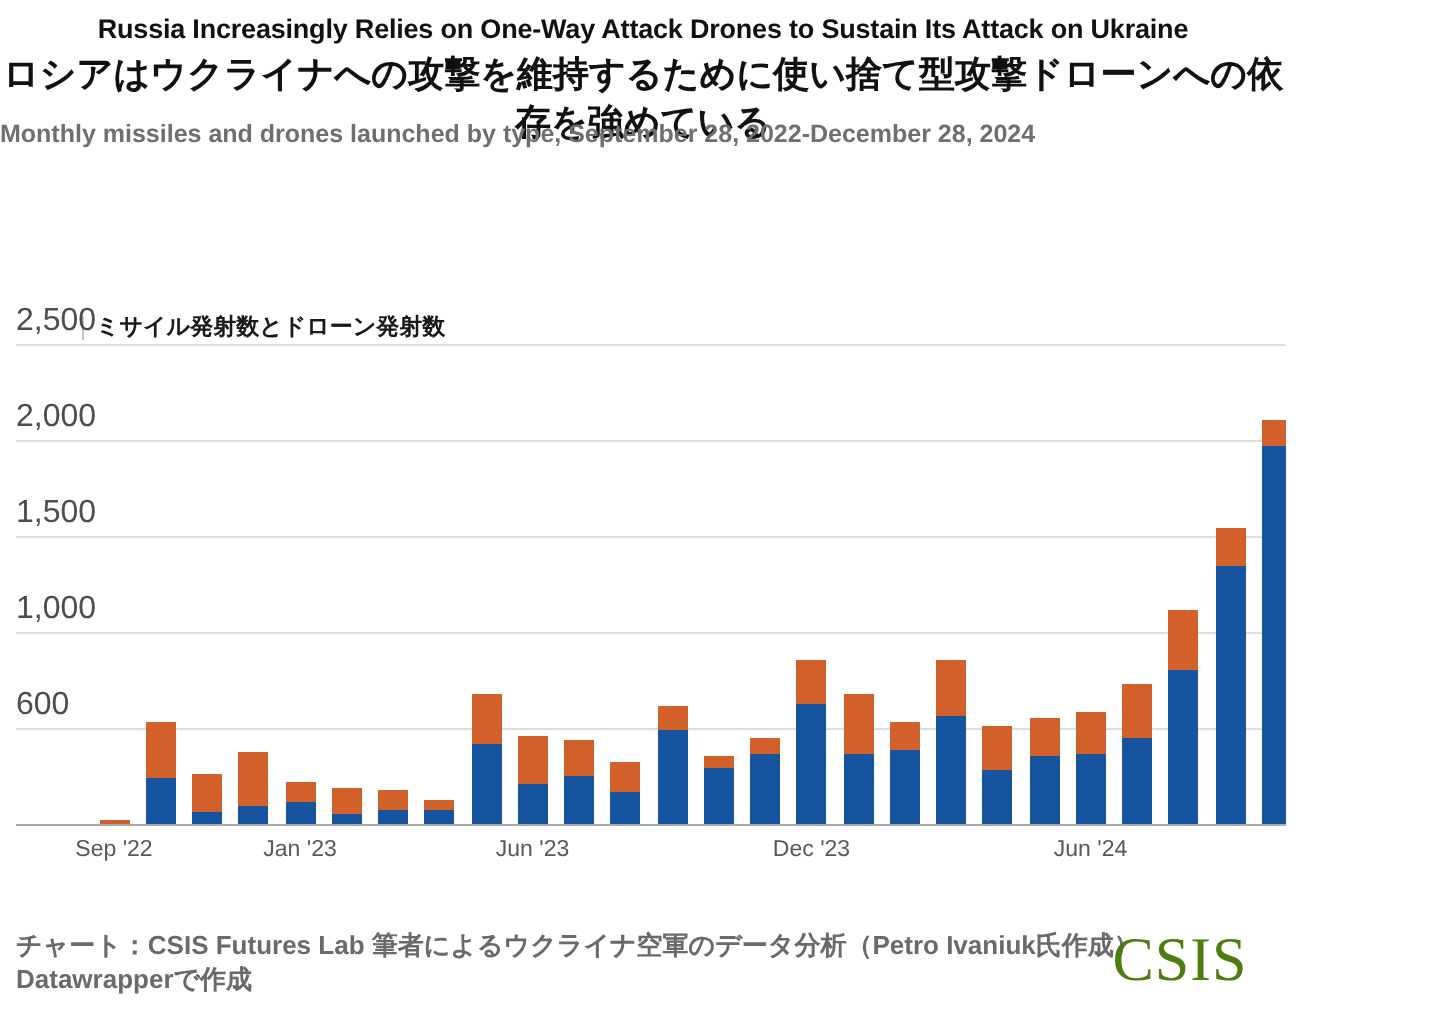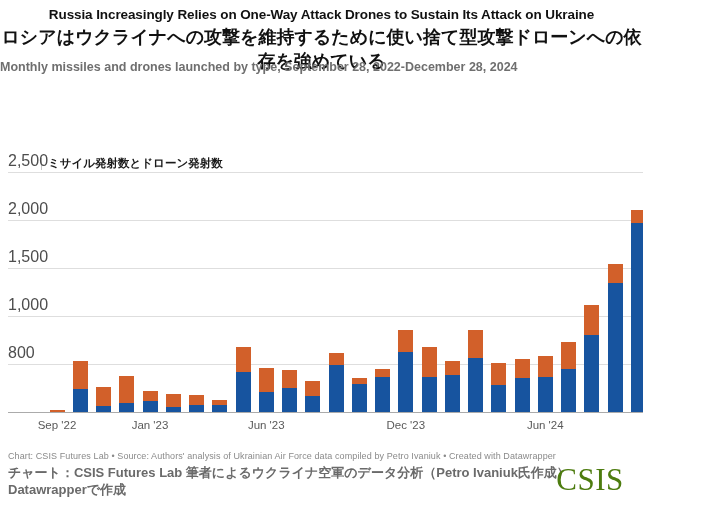--- a/index.html
+++ b/index.html
@@ -58,21 +58,21 @@
 
 
   <div class="plot">
     <div class="axis-title">
       <span class="axis-title-divider"></span>
       <span class="axis-title-text">ミサイル発射数とドローン発射数</span>
     </div>
 
   <div class="gridline baseline" style="bottom: 0px;"></div>
       <div class="gridline" style="bottom: 48px;"></div>
-      <div class="ytick" style="bottom: 51px;">800</div>
+      <div class="ytick" style="bottom: 51px;">600</div>
       <div class="gridline" style="bottom: 96px;"></div>
       <div class="ytick" style="bottom: 99px;">1,000</div>
       <div class="gridline" style="bottom: 144px;"></div>
       <div class="ytick" style="bottom: 147px;">1,500</div>
       <div class="gridline" style="bottom: 192px;"></div>
       <div class="ytick" style="bottom: 195px;">2,000</div>
       <div class="gridline" style="bottom: 240px;"></div>
       <div class="ytick" style="bottom: 243px;">2,500</div>
       <div class="bar" style="left: 49.5px; width: 15px;">
         <div style="height: 1.9px; background: rgb(210, 96, 42);"></div>
@@ -187,17 +187,16 @@
         <div style="height: 175.2px; background: rgb(23, 84, 159);"></div>
       </div>
       <div class="xtick" style="left: 57px;">Sep '22</div>
       <div class="xtick" style="left: 150px;">Jan '23</div>
       <div class="xtick" style="left: 266.25px;">Jun '23</div>
       <div class="xtick" style="left: 405.75px;">Dec '23</div>
       <div class="xtick" style="left: 545.25px;">Jun '24</div>
       <div class="xtick" style="left: 684.75px;">Dec '24</div>
     </div>
 
-  <div class="credit-en">Chart: CSIS Futures Lab • Source: Authors' analysis of Ukrainian Air Force data compiled by Petro Ivaniuk • Created with Datawrapper</div>
   <div class="credit-ja">チャート：CSIS Futures Lab 筆者によるウクライナ空軍のデータ分析（Petro Ivaniuk氏作成）Datawrapperで作成</div>
   <div class="logo">CSIS</div>
 
 </div>
 
 </body></html>

